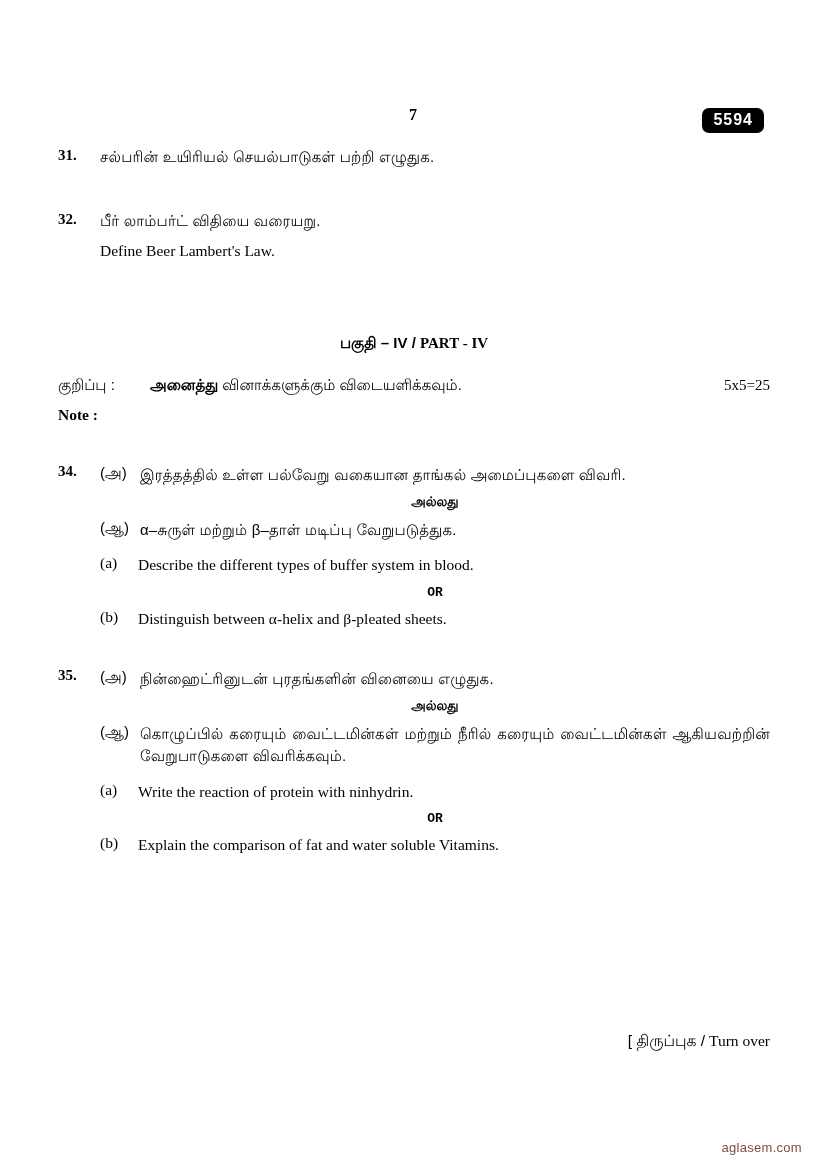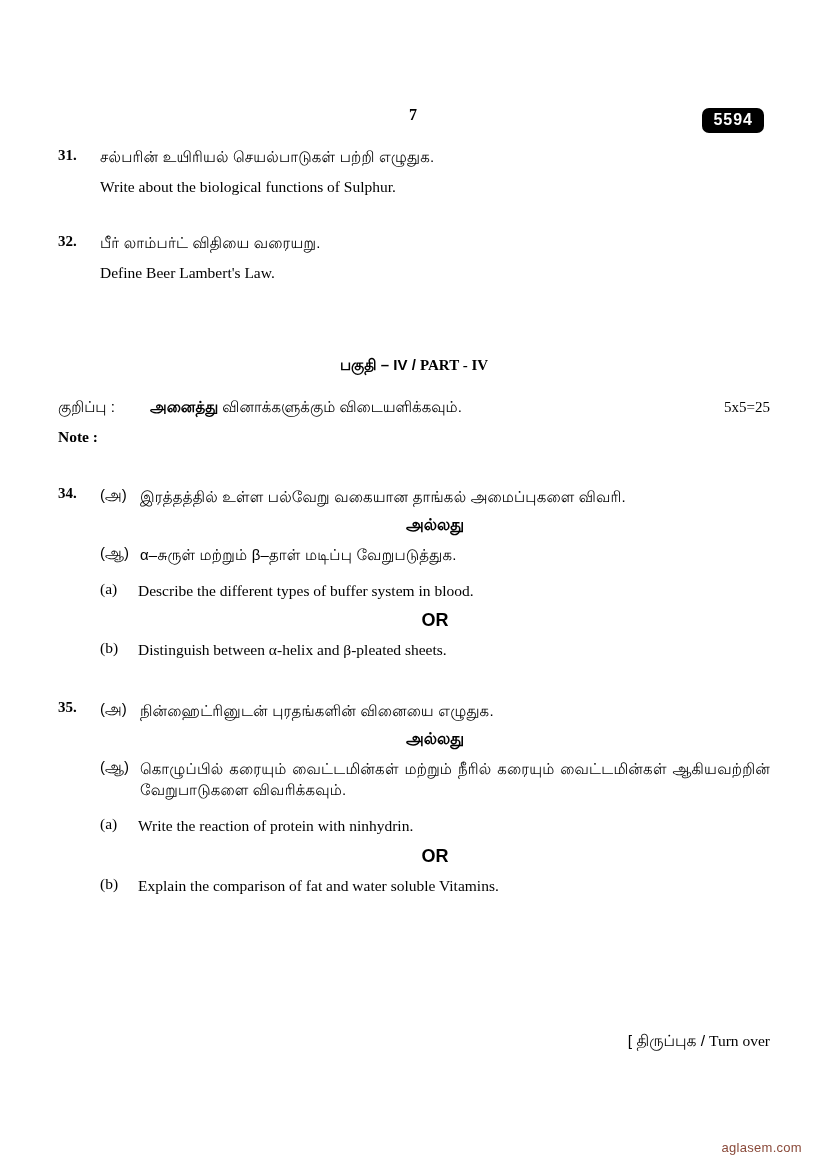--- a/index.html
+++ b/index.html
@@ -154,29 +154,29 @@
     flex: 0 0 38px;
     font-size: 15.5px;
     font-family: "Liberation Serif", serif;
   }
   .sub-body {
     flex: 1 1 auto;
   }
   .or-center {
     text-align: center;
     font-weight: bold;
-    font-size: 16px;
+    font-size: 13px;
     margin: 8px 0 8px 0;
   }
   .or-center.tamil-or {
     font-family: "Liberation Sans", sans-serif;
   }
   .or-center.en-or {
-    font-family: Liberation Sans, sans-serif;
-    font-size: 18px;
+    font-family: Liberation Mono, monospace;
+    font-size: 13px;
   }
 
   .turnover {
     position: absolute;
     right: 56px;
     top: 1032px;
     font-size: 15.5px;
     font-family: "Liberation Serif", serif;
   }
   .turnover .tam {
@@ -203,21 +203,20 @@
   <div class="code-badge">5594</div>
 
   <div class="content">
 
     <div class="q-block">
       <div class="q-row">
         <div class="q-num">31.</div>
         <div class="q-body">
           <div class="tamil">சல்பரின் உயிரியல் செயல்பாடுகள் பற்றி எழுதுக.</div>
           <div class="gap-sm"></div>
-          <div class="english">Write about the biological functions of Sulphur.</div>
         </div>
       </div>
     </div>
 
     <div class="gap-lg"></div>
 
     <div class="q-block">
       <div class="q-row">
         <div class="q-num">32.</div>
         <div class="q-body">

